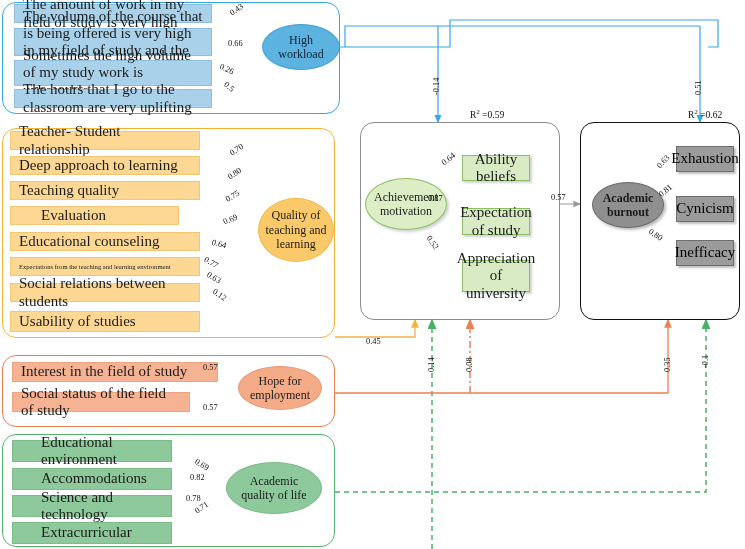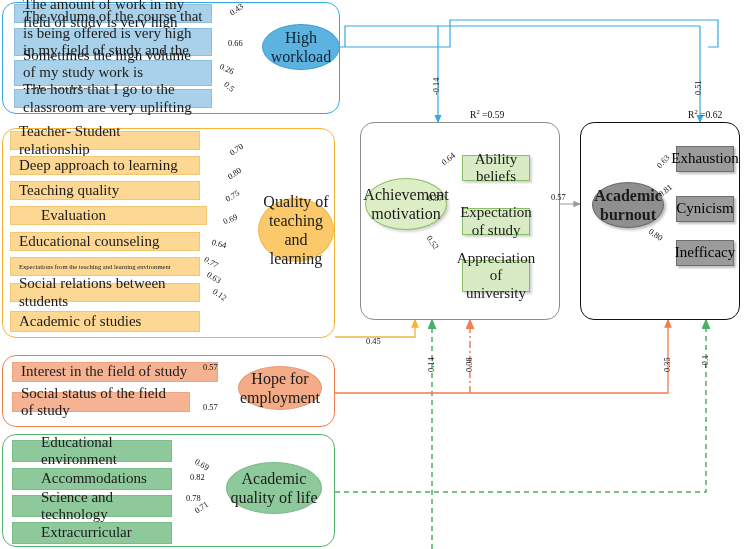--- a/index.html
+++ b/index.html
@@ -23,21 +23,21 @@
   .ind.salmon{background:#f6b394;border-color:#eda482;}
   .ind.green{background:#8dc99a;border-color:#7cbd8b;padding-left:28px;}
   .ind.lgreen{background:#d9ebc4;border:1px solid #8bbf63;justify-content:center;
               text-align:center;box-shadow:1.5px 1.5px 2px rgba(0,0,0,.18);margin-top:20px;}
   .ind.gray{background:#9b9b9b;border:1px solid #6e6e6e;justify-content:center;
             text-align:center;color:#000;box-shadow:1.5px 1.5px 2px rgba(0,0,0,.25);}
   .ind.tiny{font-size:6.6px;}
 
   .ell{position:absolute;box-sizing:border-box;border-radius:50%;
        display:flex;align-items:center;justify-content:center;text-align:center;
-       font-size:16px;color:#1b1b1b;line-height:1.2;}
+       font-size:12px;color:#1b1b1b;line-height:1.2;}
   .ell.blue{background:#5cb3e0;border:1px solid #3f9fd4;color:#123;}
   .ell.yellow{background:#fbc96a;border:1px solid #efb848;}
   .ell.salmon{background:#f4ab87;border:1px solid #e79670;}
   .ell.green{background:#8dc99a;border:1px solid #7ab98a;}
   .ell.lgreen{background:#ddeec6;border:1px solid #8bbf63;box-shadow:2px 2px 3px rgba(0,0,0,.18);}
   .ell.gray{background:#8f8f8f;border:1px solid #6a6a6a;font-weight:bold;
             box-shadow:2px 2px 3px rgba(0,0,0,.28);}
 
   .lbl{position:absolute;font-size:8.4px;color:#111;white-space:nowrap;
        font-family:"Liberation Serif",serif;}
@@ -159,25 +159,25 @@
   <div class="lbl rot" style="left:228px;top:10px;transform:rotate(-34deg);">0.43</div>
   <div class="lbl" style="left:228px;top:39px;">0.66</div>
   <div class="lbl rot" style="left:222px;top:62px;transform:rotate(25deg);">0.26</div>
   <div class="lbl rot" style="left:228px;top:80px;transform:rotate(40deg);">0.5</div>
 
   <div class="panel yellow" style="left:2px;top:128px;width:333px;height:210px;"></div>
 
   <div class="ind yellow" style="left:10px;top:131px;width:190px;height:19px;">Teacher- Student relationship</div>
   <div class="ind yellow" style="left:10px;top:156px;width:190px;height:19px;">Deep approach to learning</div>
   <div class="ind yellow" style="left:10px;top:181px;width:190px;height:19px;">Teaching quality</div>
-  <div class="ind yellow" style="left:10px;top:206px;width:197px;height:19px;padding-left:30px;">Evaluation</div>
+  <div class="ind yellow" style="left:10px;top:206px;width:169px;height:19px;padding-left:30px;">Evaluation</div>
   <div class="ind yellow" style="left:10px;top:232px;width:190px;height:19px;">Educational counseling</div>
   <div class="ind yellow tiny" style="left:10px;top:257px;width:190px;height:19px;">Expectations from the teaching and learning environment</div>
   <div class="ind yellow" style="left:10px;top:283px;width:190px;height:19px;">Social relations between students</div>
-  <div class="ind yellow" style="left:10px;top:311px;width:190px;height:21px;">Academic of studies</div>
+  <div class="ind yellow" style="left:10px;top:311px;width:190px;height:21px;">Usability of studies</div>
 
   <div class="ell yellow" style="left:258px;top:198px;width:76px;height:64px;white-space:pre-line;">Quality of
 teaching and
 learning</div>
 
   <div class="lbl rot" style="left:228px;top:150px;transform:rotate(-34deg);">0.70</div>
   <div class="lbl rot" style="left:226px;top:174px;transform:rotate(-34deg);">0.80</div>
   <div class="lbl rot" style="left:224px;top:196px;transform:rotate(-30deg);">0.75</div>
   <div class="lbl rot" style="left:222px;top:218px;transform:rotate(-22deg);">0.69</div>
   <div class="lbl rot" style="left:213px;top:238px;transform:rotate(14deg);">0.64</div>

